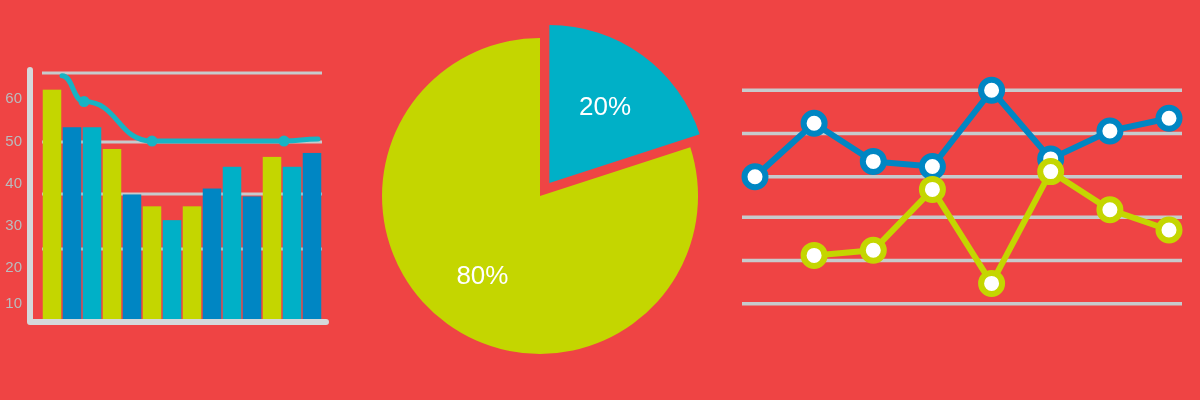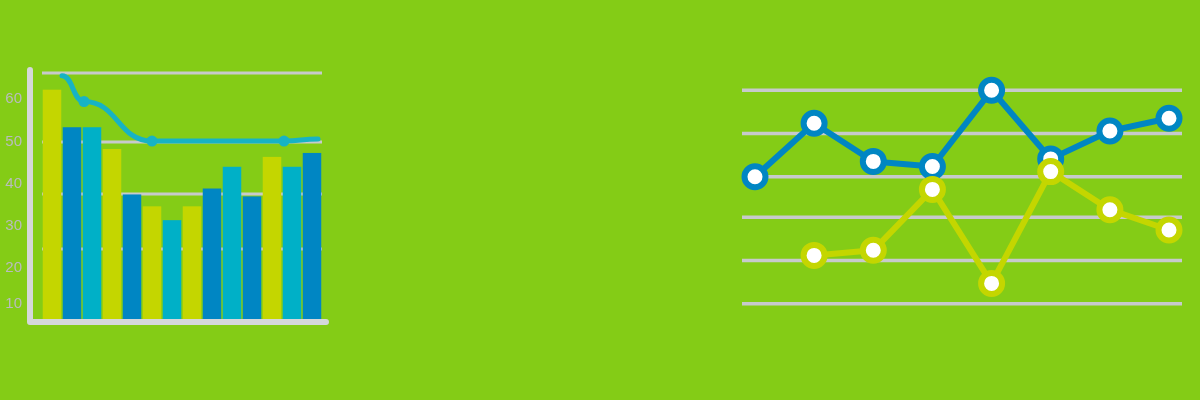--- a/index.html
+++ b/index.html
@@ -11,21 +11,21 @@
     width: 1200px;
     height: 400px;
     font-family: "Liberation Sans", sans-serif;
     overflow: hidden;
     position: relative;
   }
   #stage {
     position: relative;
     width: 1200px;
     height: 400px;
-    background: #84cc16;
+    background: #ef4444;
   }
   .panel {
     position: absolute;
     top: 0;
     height: 400px;
   }
   #bar-panel   { left: 0;   width: 350px; }
   #pie-panel   { left: 350px; width: 370px; }
   #line-panel  { left: 720px; width: 480px; }
   svg { display: block; overflow: visible; }
@@ -87,20 +87,30 @@
 
       <g id="trend-group">
           <path d="M 62.0 75.8 C 73.0 75.8, 73.0 101.5, 84.0 101.5 C 118.0 101.5, 118.0 141.1, 152.0 141.1 C 218.0 141.1, 218.0 141.1, 284.0 141.1 C 301.0 141.1, 301.0 139.1, 318.0 139.1" fill="none" stroke="#17b3c4" stroke-width="5" stroke-linecap="round" stroke-linejoin="round"></path>
           <circle cx="84.0" cy="101.5" r="5.5" fill="#17b3c4"></circle>
           <circle cx="152.0" cy="141.1" r="5.5" fill="#17b3c4"></circle>
           <circle cx="284.0" cy="141.1" r="5.5" fill="#17b3c4"></circle>
         </g>
     </svg>
   </div>
 
+  <div class="panel" id="pie-panel">
+    <svg width="370" height="400" viewBox="0 0 370 400">
+      <g id="pie-group">
+          <path d="M 199.4 183.1 L 199.4 25.1 A 158 158 0 0 1 349.7 134.2 Z" fill="#00b0c7"></path>
+          <path d="M 190.0 196.0 L 340.3 147.2 A 158 158 0 1 1 190.0 38.0 Z" fill="#c4d600"></path>
+        </g>
+      <text class="pie-label" id="pie-label-0" x="255.1" y="115.4" font-size="26" text-anchor="middle">20%</text>
+      <text class="pie-label" id="pie-label-1" x="132.4" y="284.3" font-size="26" text-anchor="middle">80%</text>
+    </svg>
+  </div>
 
   <div class="panel" id="line-panel">
     <svg width="480" height="400" viewBox="0 0 480 400">
       <g id="line-grid">
           <line x1="22" x2="462" y1="303.7" y2="303.7" stroke="#c7cacc" stroke-width="3.5"></line>
           <line x1="22" x2="462" y1="260.5" y2="260.5" stroke="#c7cacc" stroke-width="3.5"></line>
           <line x1="22" x2="462" y1="217.3" y2="217.3" stroke="#c7cacc" stroke-width="3.5"></line>
           <line x1="22" x2="462" y1="176.7" y2="176.7" stroke="#c7cacc" stroke-width="3.5"></line>
           <line x1="22" x2="462" y1="133.5" y2="133.5" stroke="#c7cacc" stroke-width="3.5"></line>
           <line x1="22" x2="462" y1="90.3" y2="90.3" stroke="#c7cacc" stroke-width="3.5"></line>

